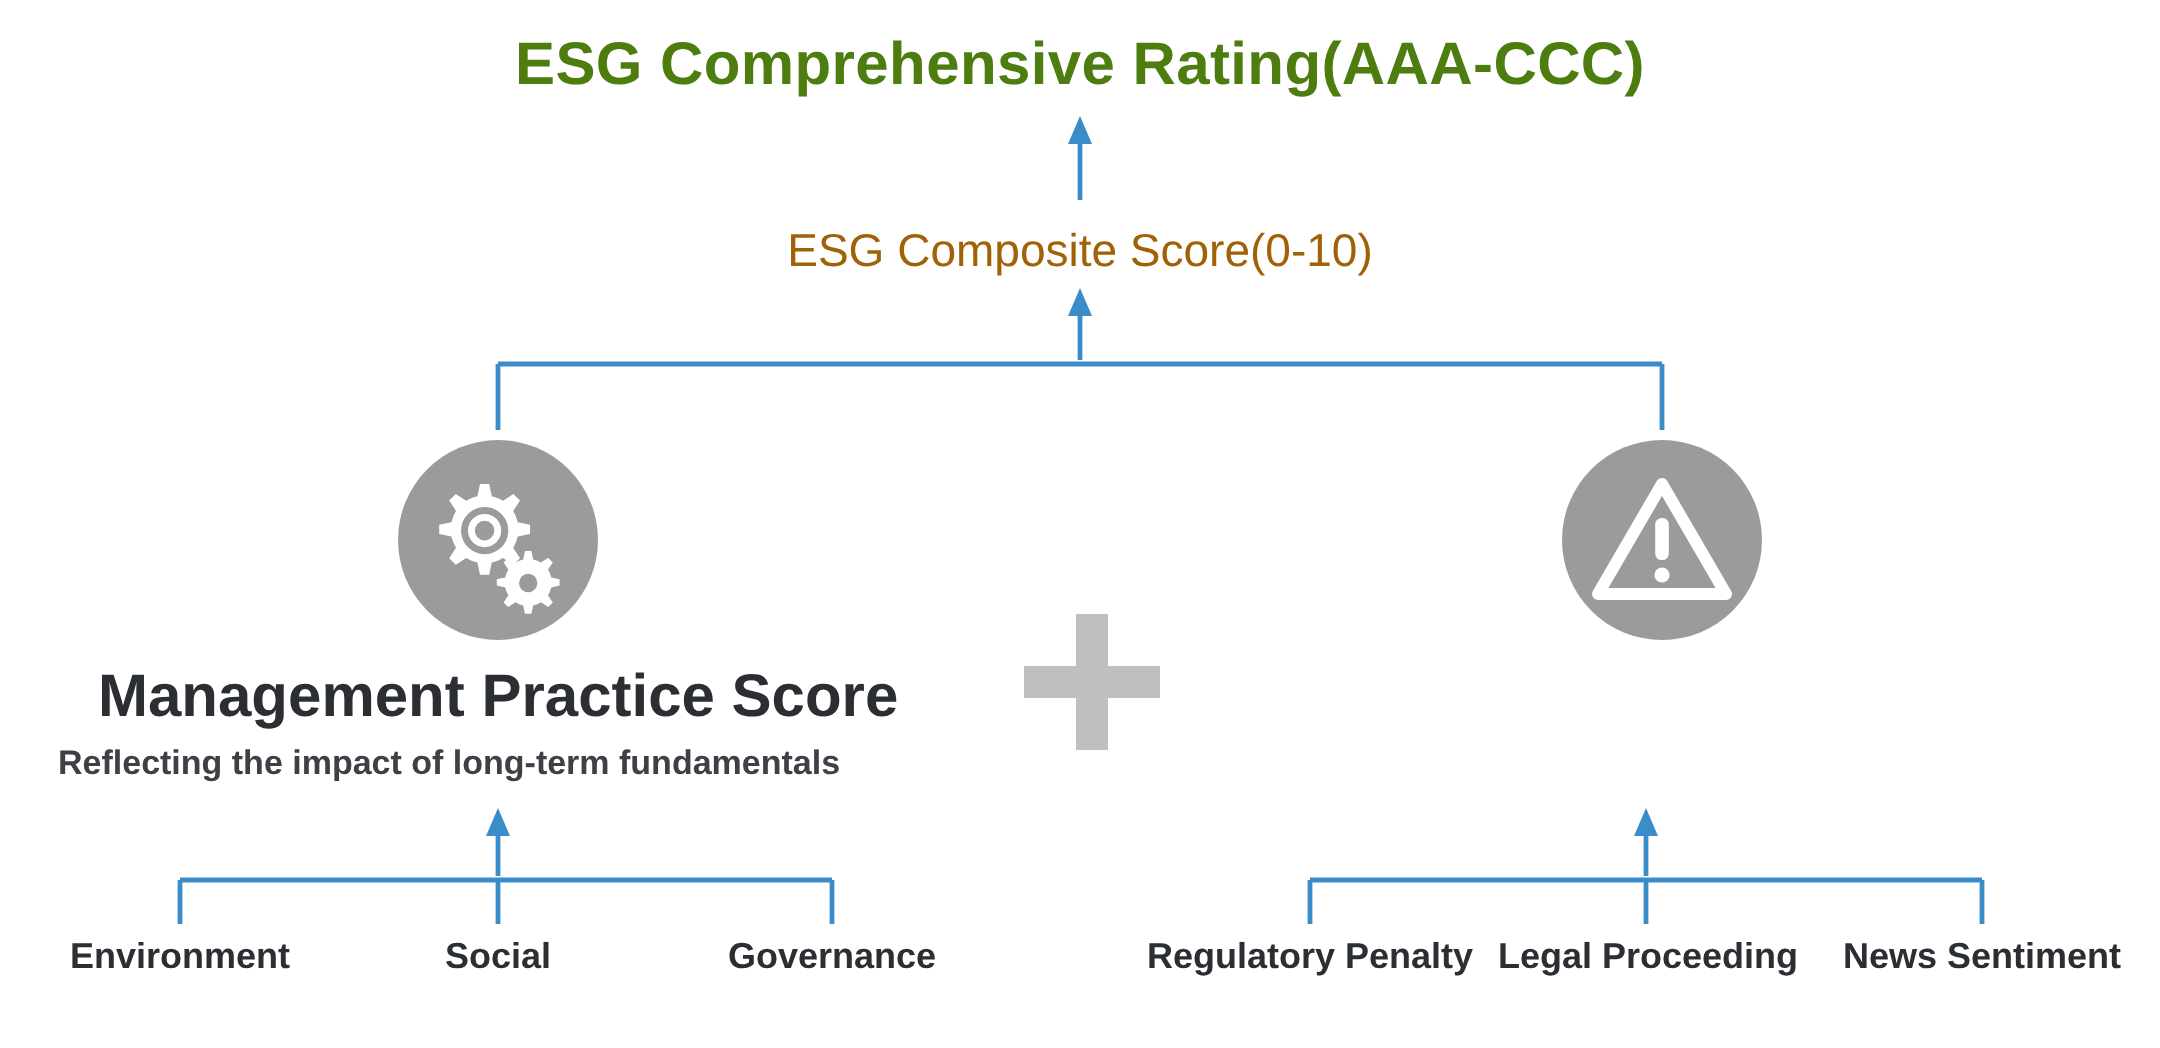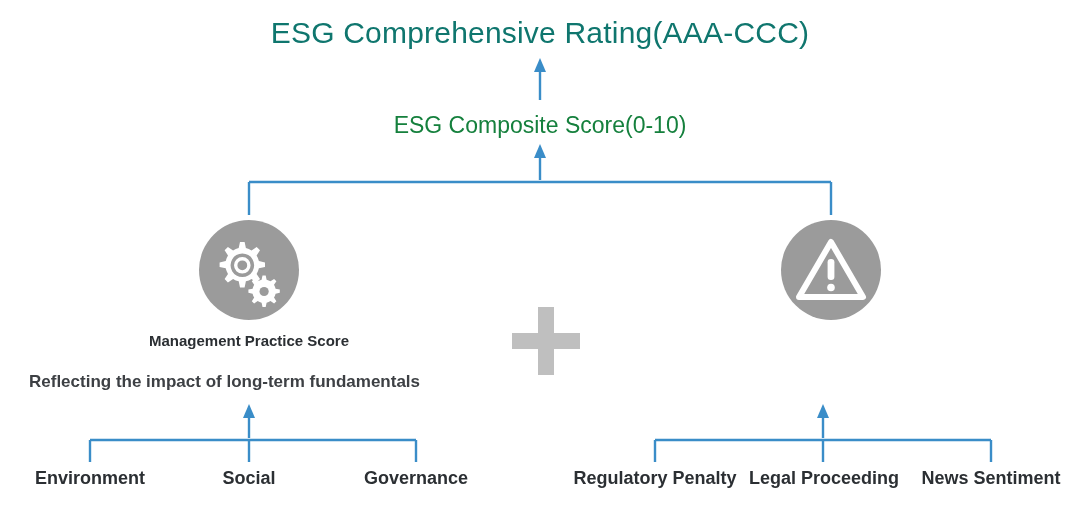--- a/index.html
+++ b/index.html
@@ -20,37 +20,37 @@
   .txt {
     position: absolute;
     white-space: nowrap;
   }
   #title {
     left: 0;
     top: 16px;
     width: 1080px;
     text-align: center;
     font-size: 30px;
-    font-weight: normal;
-    color: #0f766e;
+    font-weight: bold;
+    color: #4d7c0f;
     letter-spacing: 0.2px;
   }
   #composite {
     left: 0;
     top: 112px;
     width: 1080px;
     text-align: center;
     font-size: 23px;
     font-weight: normal;
-    color: #15803d;
+    color: #a16207;
   }
   .pillar-title {
     position: absolute;
     top: 332px;
-    font-size: 15px;
+    font-size: 30px;
     font-weight: bold;
     color: #2b2f33;
     text-align: center;
     white-space: nowrap;
   }
   .pillar-sub {
     position: absolute;
     top: 372px;
     font-size: 17px;
     font-weight: bold;

